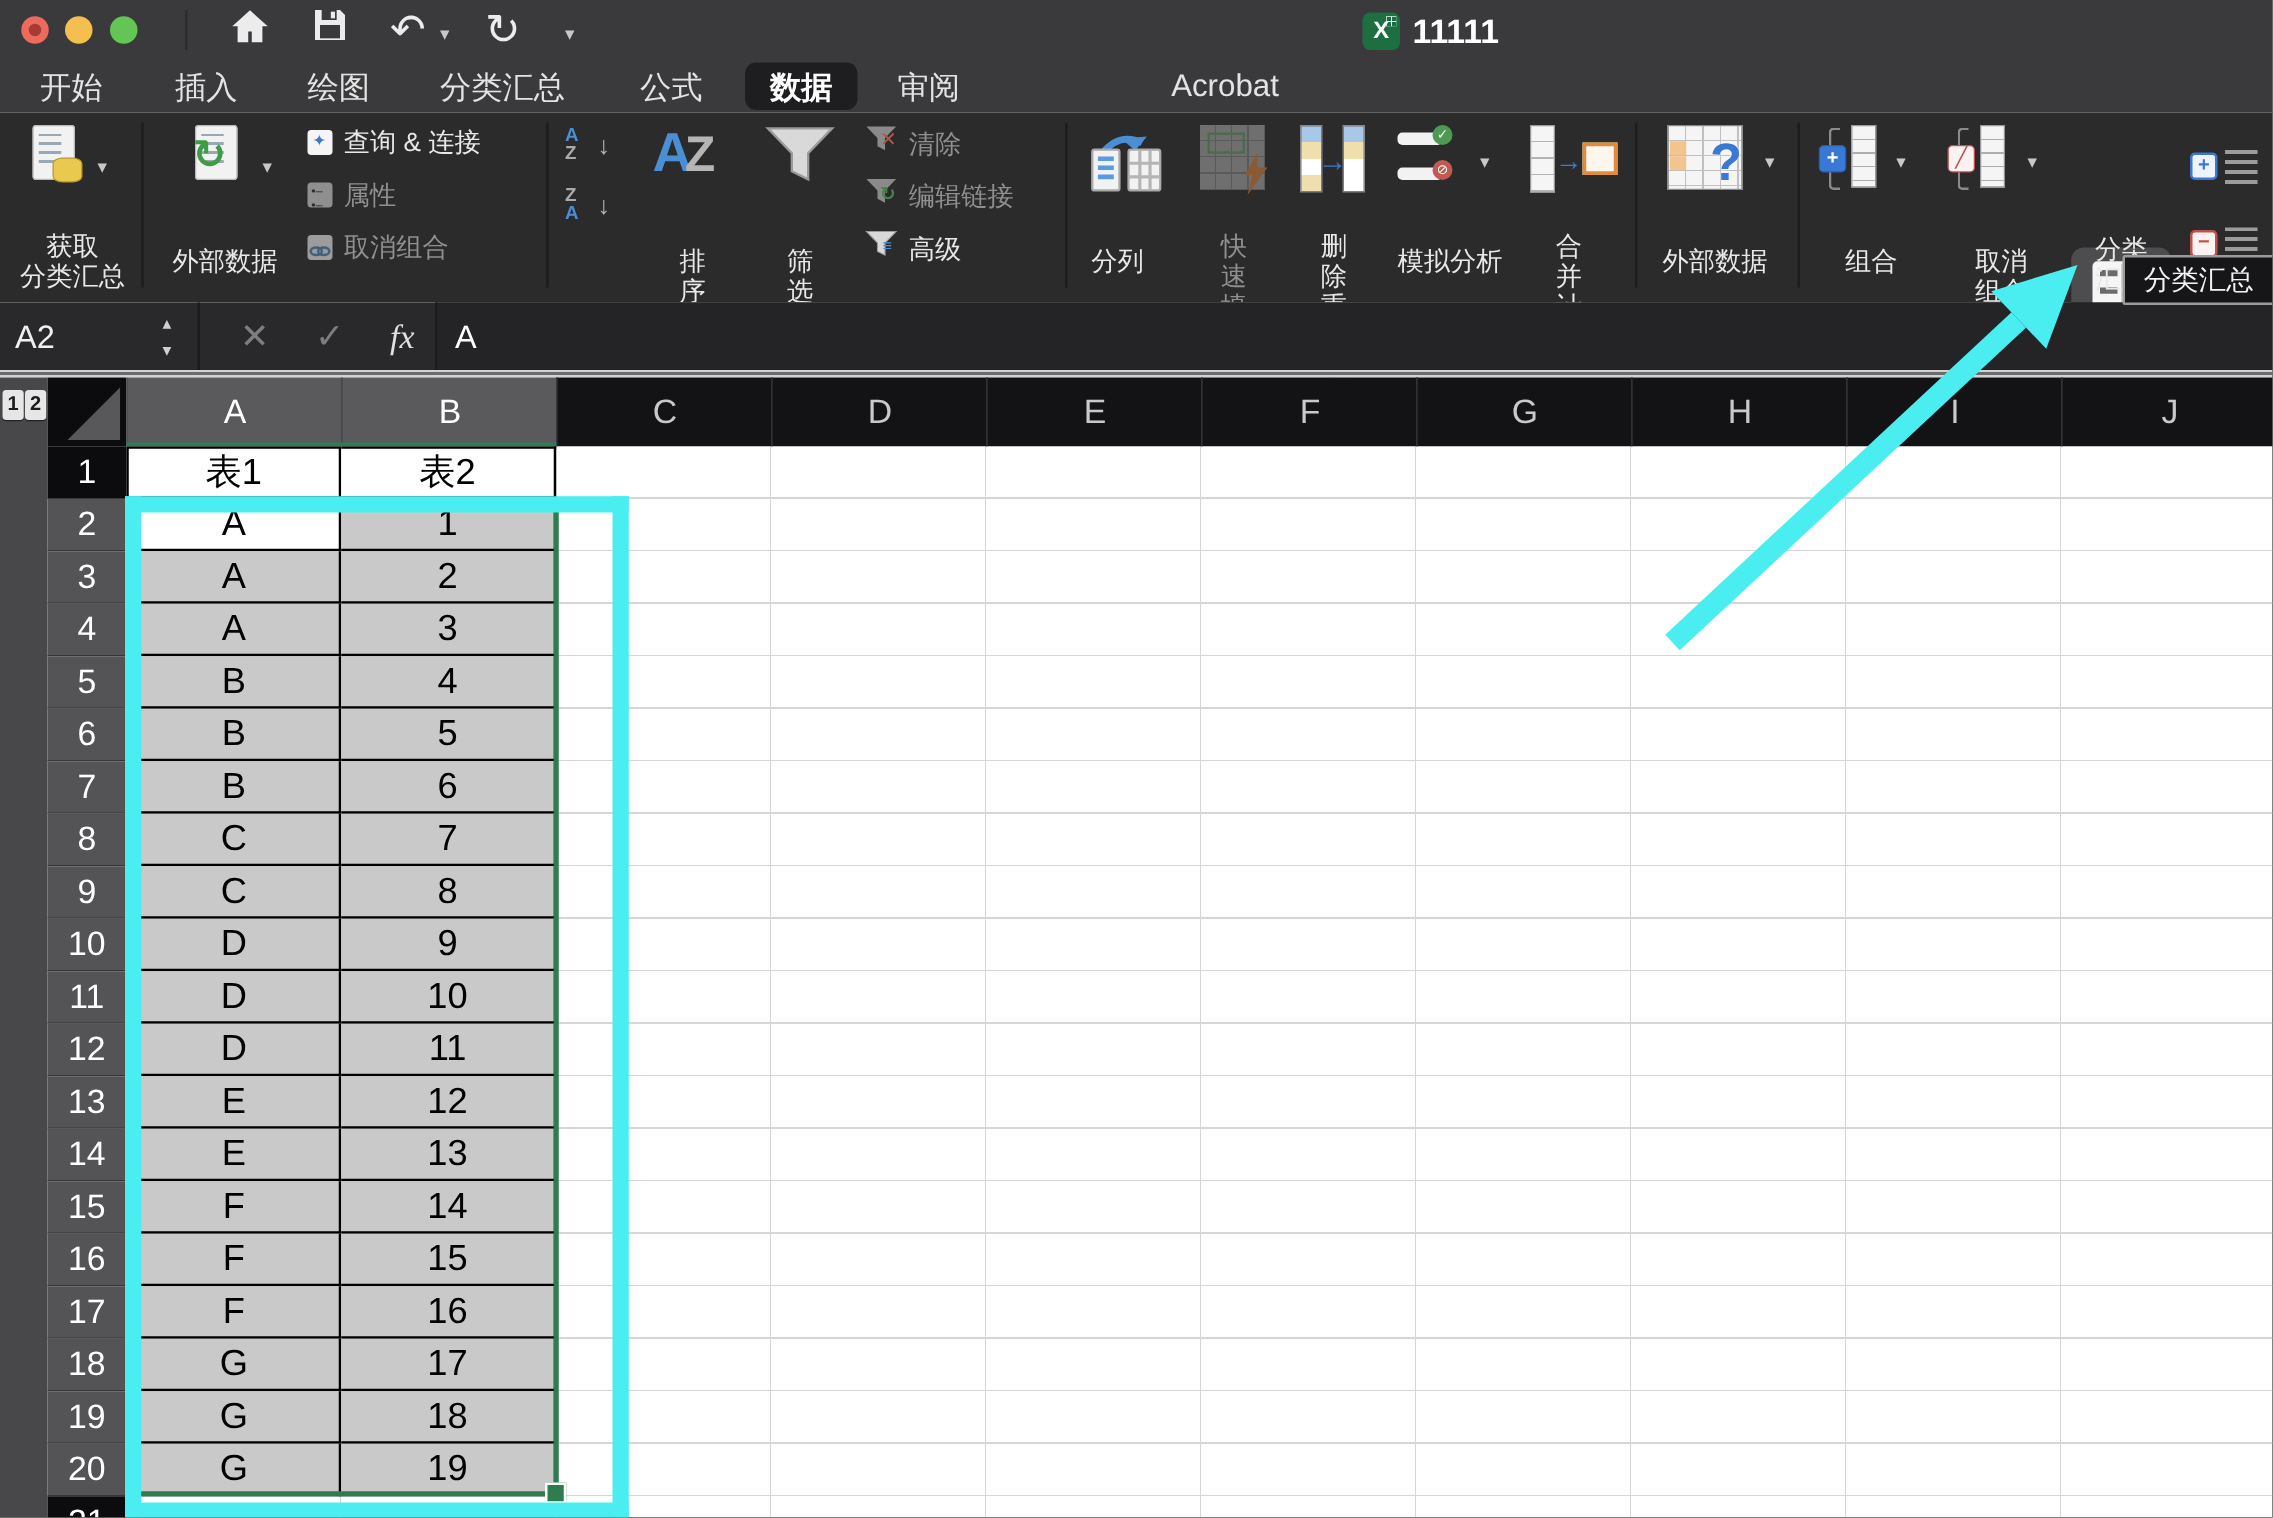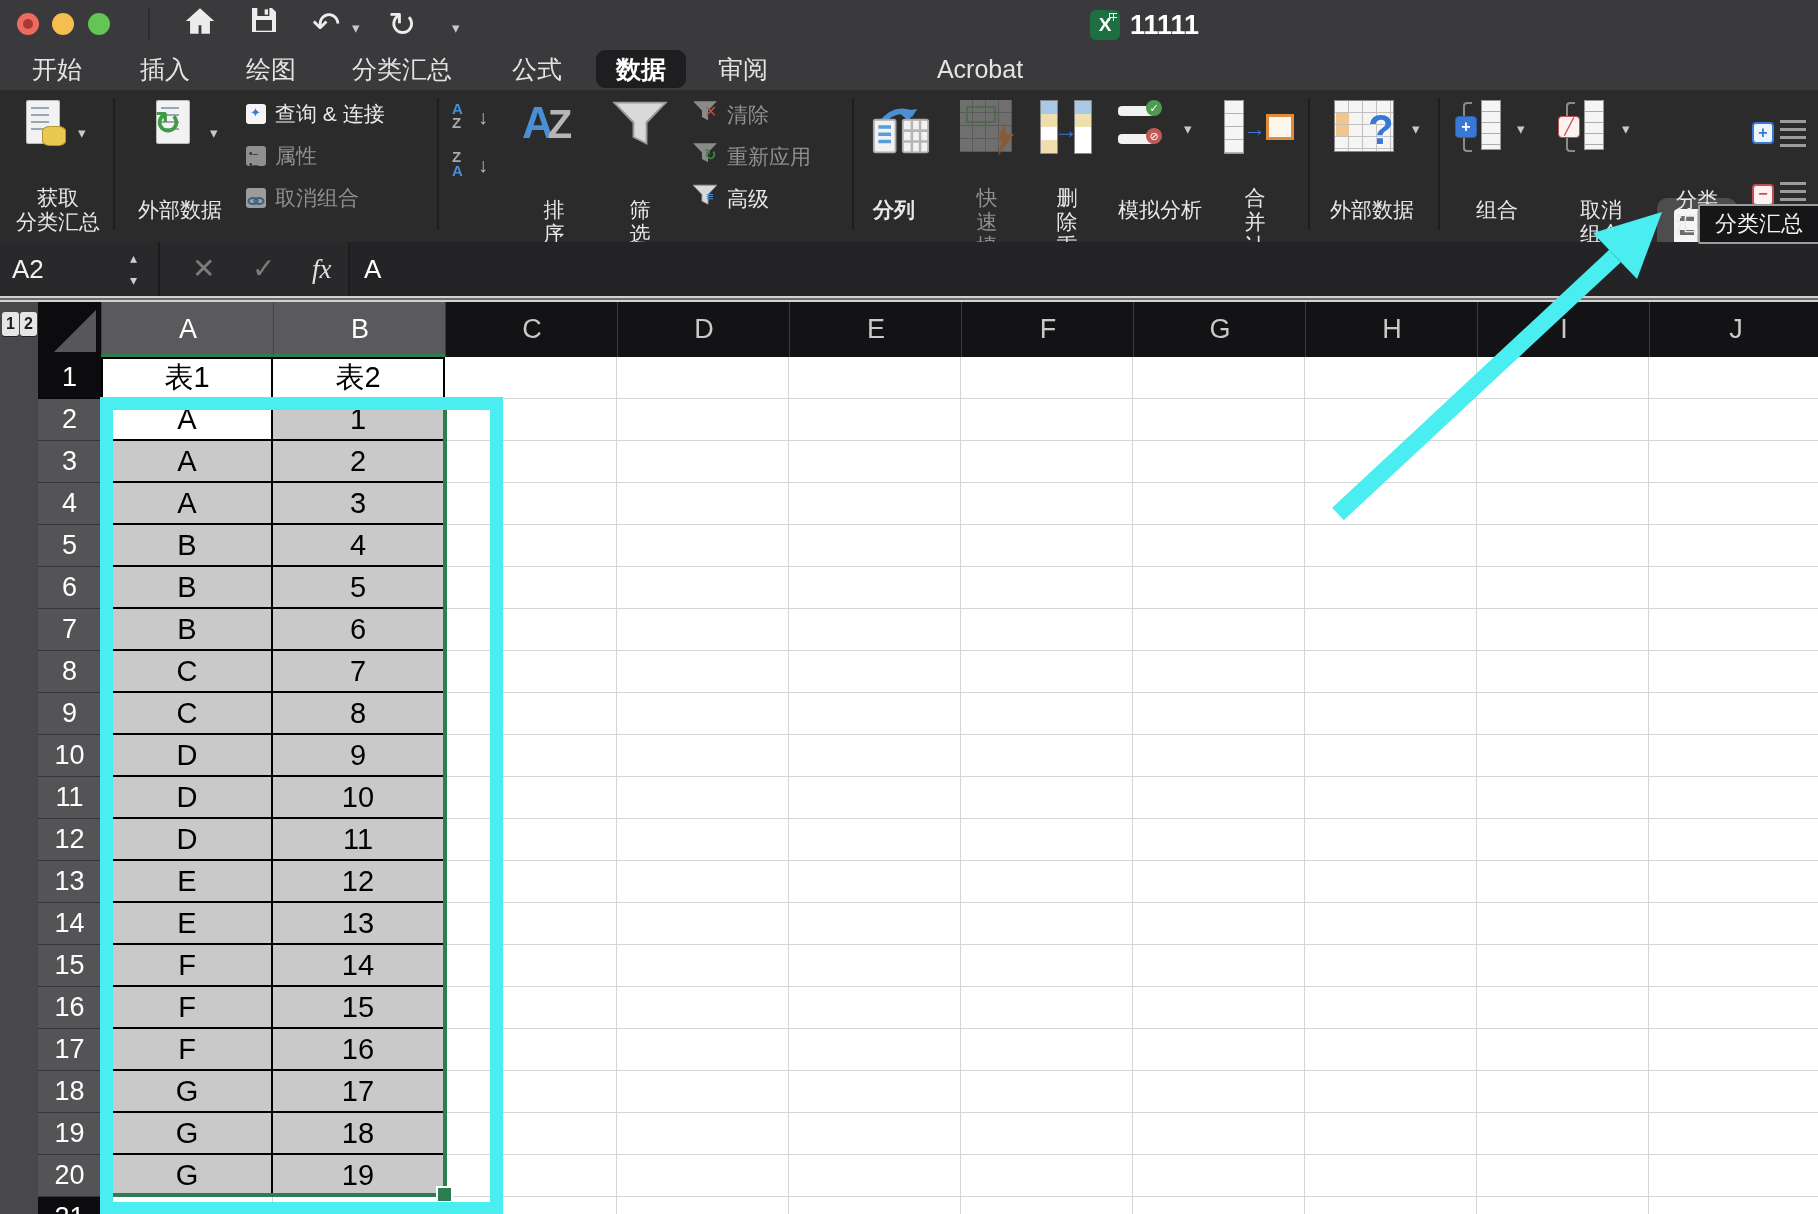--- a/index.html
+++ b/index.html
@@ -212,21 +212,21 @@
           </svg>
         <span style="position:absolute;left:12px;top:2px;color:#b8524c;font-weight:bold;font-size:16px;">✕</span></span>
       <span>清除</span>
     </div>
     <div class="rsmall dis" style="left:692px;top:52px;">
       <span style="position:relative;">
         <svg width="26" height="24" viewBox="0 0 24 22">
             <path d="M1 1h22l-8.2 8.5v9l-5.6-2.8V9.5z" fill="#8a8a8a"></path>
           </svg>
         <span style="position:absolute;left:12px;top:4px;color:#47824a;font-weight:bold;font-size:15px;">↻</span></span>
-      <span>重新应用</span>
+      <span>编辑链接</span>
     </div>
     <div class="rsmall" style="left:692px;top:94px;">
       <span style="position:relative;">
         <svg width="26" height="24" viewBox="0 0 24 22">
             <path d="M1 1h22l-8.2 8.5v9l-5.6-2.8V9.5z" fill="#d9d9d9" stroke="#9a9a9a" stroke-width=".8"></path>
           </svg>
         <span style="position:absolute;left:14px;top:5px;color:#4a8fd4;font-size:13px;">≡</span></span>
       <span>高级</span>
     </div>
 
@@ -234,21 +234,21 @@
       <div>
         <svg width="62" height="58" viewBox="0 0 34 32" style="position:absolute;left:6px;top:0;">
           <path d="M6 14 Q14 4 24 9" fill="none" stroke="#4a8fd4" stroke-width="3"></path>
           <path d="M24 4v8h-8z" fill="#4a8fd4" transform="rotate(40 22 8)"></path>
           <rect x="2" y="12" width="12" height="18" rx="1" fill="#f2f2f2" stroke="#aaa"></rect>
           <path d="M4.5 16h7M4.5 20h7M4.5 24h7" stroke="#5a9ae0" stroke-width="2"></path>
           <rect x="18" y="12" width="14" height="18" rx="1" fill="#f2f2f2" stroke="#aaa"></rect>
           <path d="M18 18h14M18 24h14M23 12v18M27.5 12v18" stroke="#b5b5b5" stroke-width="1.4"></path>
         </svg>
       </div>
-      <div class="rlab" style="left:30px;top:100px;font-weight:bold;">分列</div>
+      <div class="rlab" style="left:30px;top:100px;">分列</div>
     </div>
 
     <div class="abs" style="left:950px;top:8px;width:74px;">
       <div style="position:absolute;left:10px;top:2px;width:52px;height:52px;background:#6f6f6f;
         background-image:repeating-linear-gradient(to bottom,transparent 0 12px,#5a5a5a 12px 13px),repeating-linear-gradient(to right,transparent 0 12px,#5a5a5a 12px 13px);">
         <div style="position:absolute;left:6px;top:6px;width:26px;height:13px;border:2px solid #4d6b4f;"></div>
         <svg width="22" height="34" viewBox="0 0 11 17" style="position:absolute;right:-4px;bottom:-4px;">
             <path d="M6 0 1 9h3l-2 8 8-11H6z" fill="#8a5a34"></path>
           </svg>
       </div>

